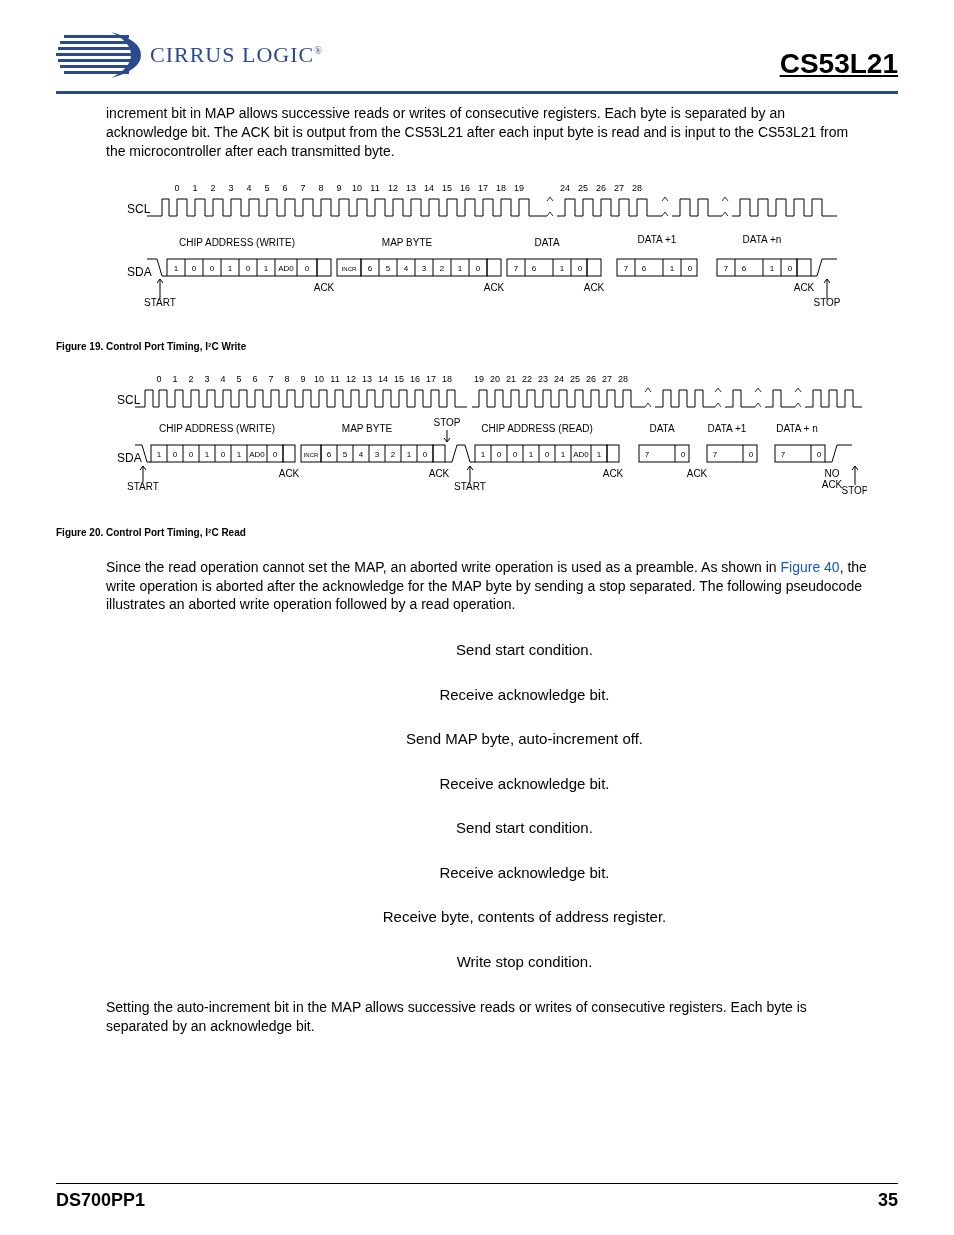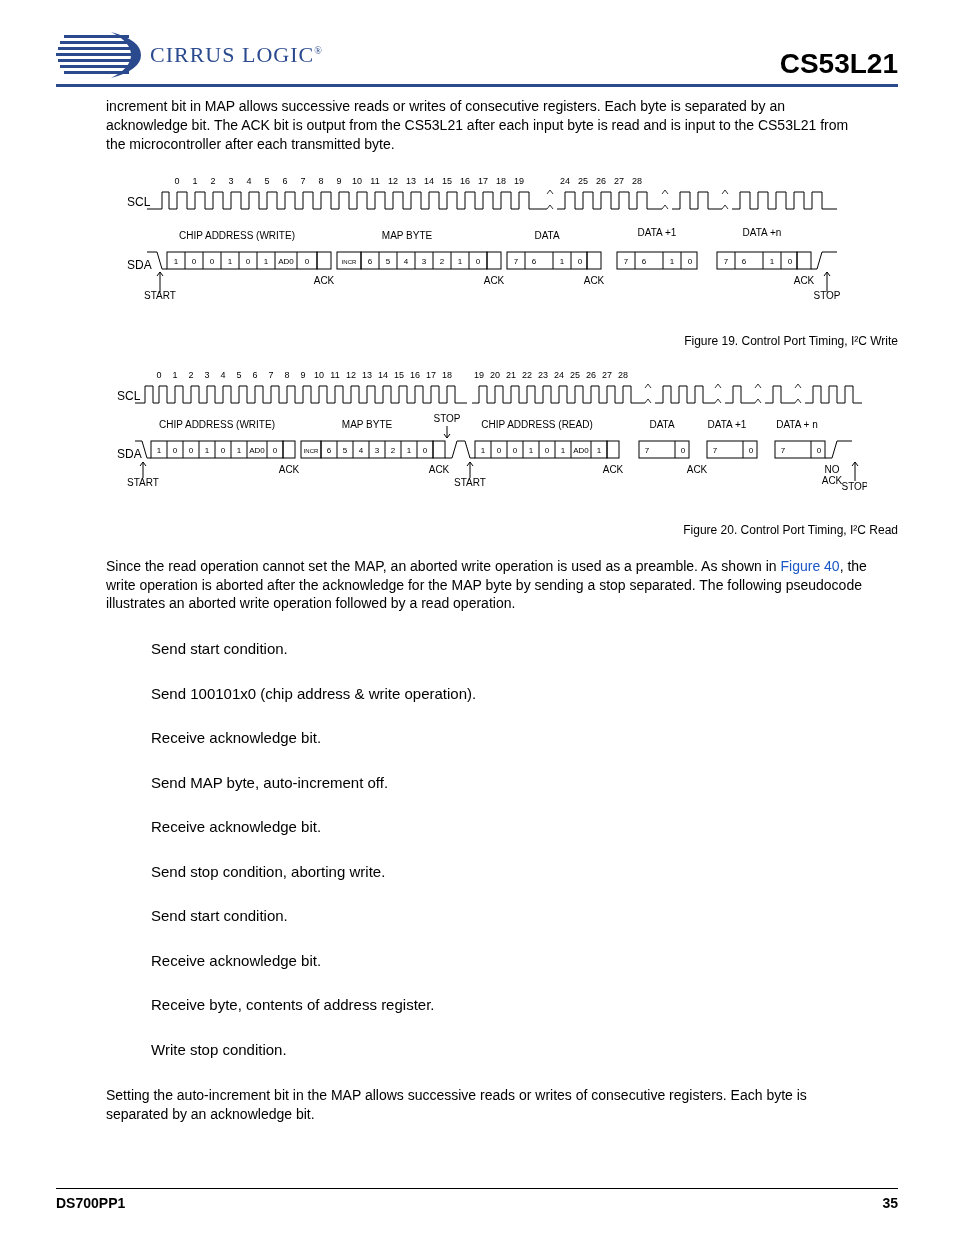--- a/index.html
+++ b/index.html
@@ -14,21 +14,21 @@
     margin: 0 auto;
     padding: 30px 56px 24px 56px;
     box-sizing: border-box;
     position: relative;
   }
   .header {
     display: flex;
     justify-content: space-between;
     align-items: flex-end;
     border-bottom: 3px solid #2b4a8e;
-    padding-bottom: 4px;
+    padding-bottom: 11px;
     margin-bottom: 10px;
   }
   .logo {
     display: flex;
     align-items: center;
     gap: 4px;
   }
   .logo svg { display: block; }
   .logo-text {
     font-family: "Trajan Pro", "Palatino Linotype", Georgia, serif;
@@ -36,54 +36,55 @@
     letter-spacing: 1px;
     color: #2b4a8e;
     font-weight: 500;
   }
   .logo-text sup { font-size: 10px; vertical-align: super; }
   .partnum {
     font-family: Arial, sans-serif;
     font-weight: bold;
     font-size: 28px;
     color: #000;
+    text-decoration: underline;
   }
   .body-text {
     font-size: 14px;
     line-height: 1.35;
     margin: 10px 30px 20px 50px;
   }
   .indent-list {
     margin-left: 95px;
     font-size: 15px;
     line-height: 1.1;
   }
-  .indent-list p { margin: 28px 0; }
+  .indent-list p { margin: 28px 0; text-align: center; }
   .fig-caption {
-    text-align: right;
-    font-weight: normal;
-    font-size: 12px;
+    text-align: left;
+    font-weight: bold;
+    font-size: 10px;
     margin: 10px 0 20px 0;
   }
   .diagram {
     margin: 20px auto 8px auto;
     display: block;
   }
   .link-blue { color: #1a56c4; }
   .footer {
     position: absolute;
     left: 56px;
     right: 56px;
     bottom: 24px;
     display: flex;
     justify-content: space-between;
     border-top: 1px solid #000;
     padding-top: 6px;
     font-weight: bold;
-    font-size: 14px;
+    font-size: 18px;
   }
   .tick-label { font-family: Arial; font-size: 9px; }
   .sig-label { font-family: Arial; font-size: 12px; }
   .byte-label { font-family: Arial; font-size: 10px; }
   .bit-label { font-family: Arial; font-size: 8px; }
 </style>
 </head>
 <body>
 
 <div class="page">
@@ -395,25 +396,23 @@
     <path d="M768,113 L768,94 M765,98 L768,94 L771,98" stroke="#000" fill="none"></path>
   </svg>
   <div class="fig-caption">Figure 20.  Control Port Timing, I²C Read</div>
 
   <p class="body-text">
     <span>Since the read operation cannot set the MAP, an aborted write operation is used as a preamble. As shown in </span><span class="link-blue">Figure 40</span><span>, the write operation is aborted after the acknowledge for the MAP byte by sending a stop separated. The following pseudocode illustrates an aborted write operation followed by a read operation.</span>
   </p>
 
   <div class="indent-list">
     <p>Send start condition.</p>
-    <p>Send 100101x0 (chip address &amp; write operation).</p>
     <p>Receive acknowledge bit.</p>
     <p>Send MAP byte, auto-increment off.</p>
     <p>Receive acknowledge bit.</p>
-    <p>Send stop condition, aborting write.</p>
     <p>Send start condition.</p>
     <p>Receive acknowledge bit.</p>
     <p>Receive byte, contents of address register.</p>
     <p>Write stop condition.</p>
   </div>
 
   <p class="body-text">Setting the auto-increment bit in the MAP allows successive reads or writes of consecutive registers. Each byte is separated by an acknowledge bit.</p>
 
   <div class="footer">
     <span>DS700PP1</span>

